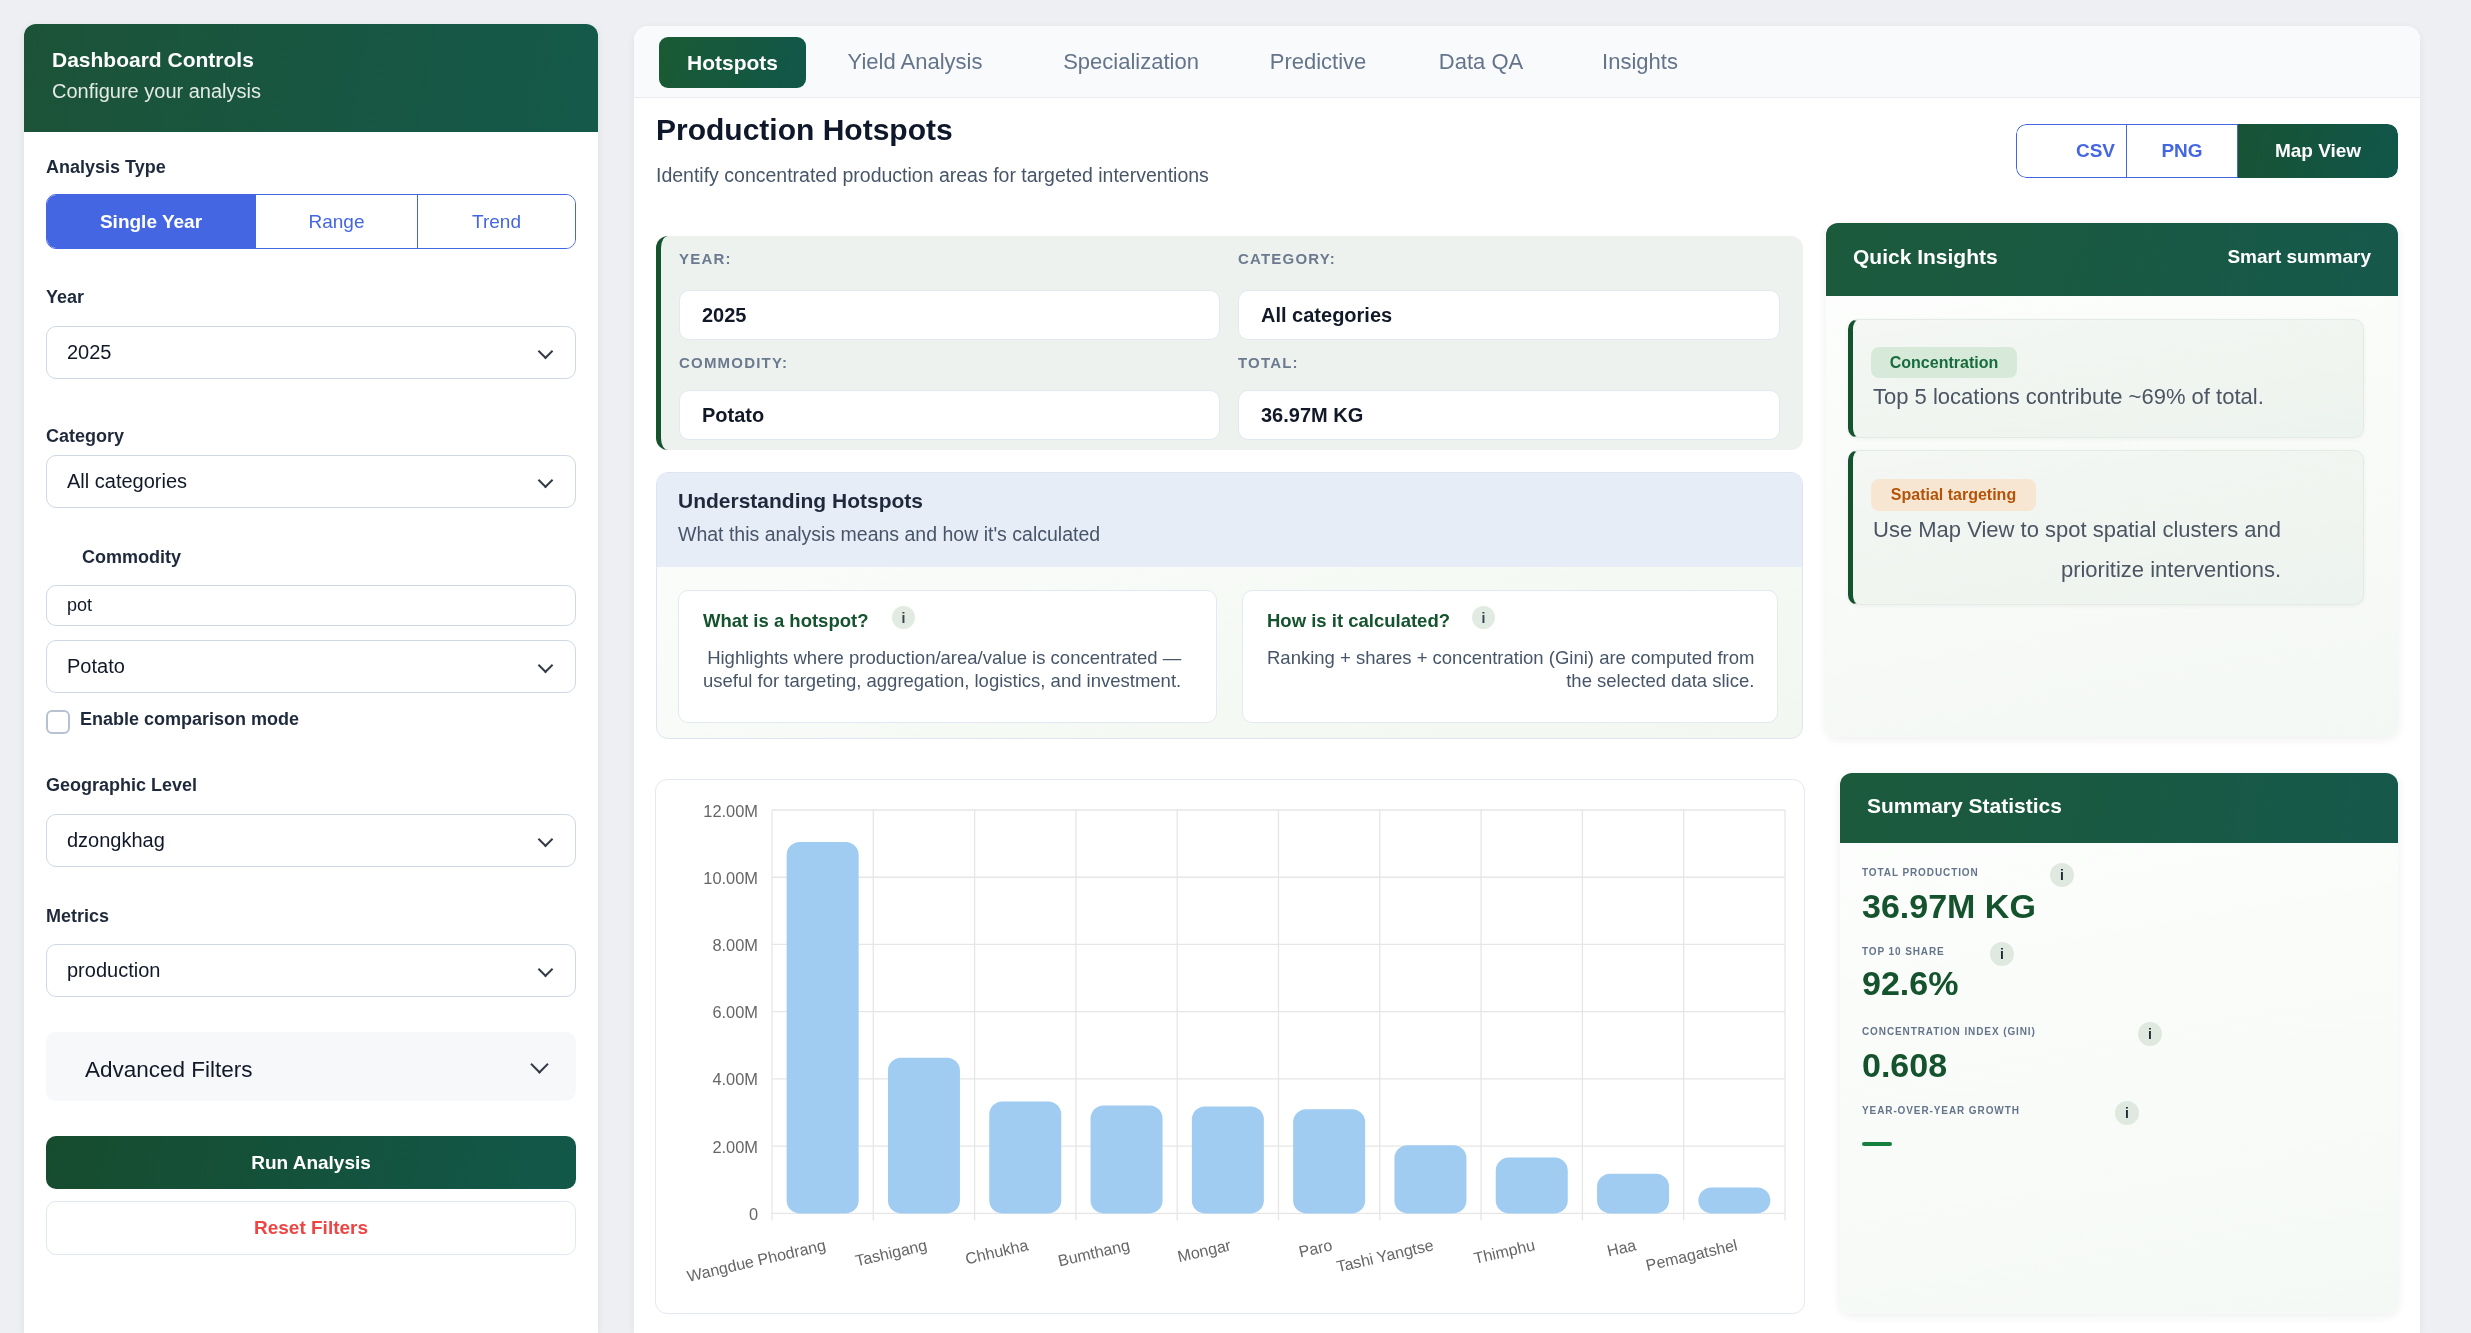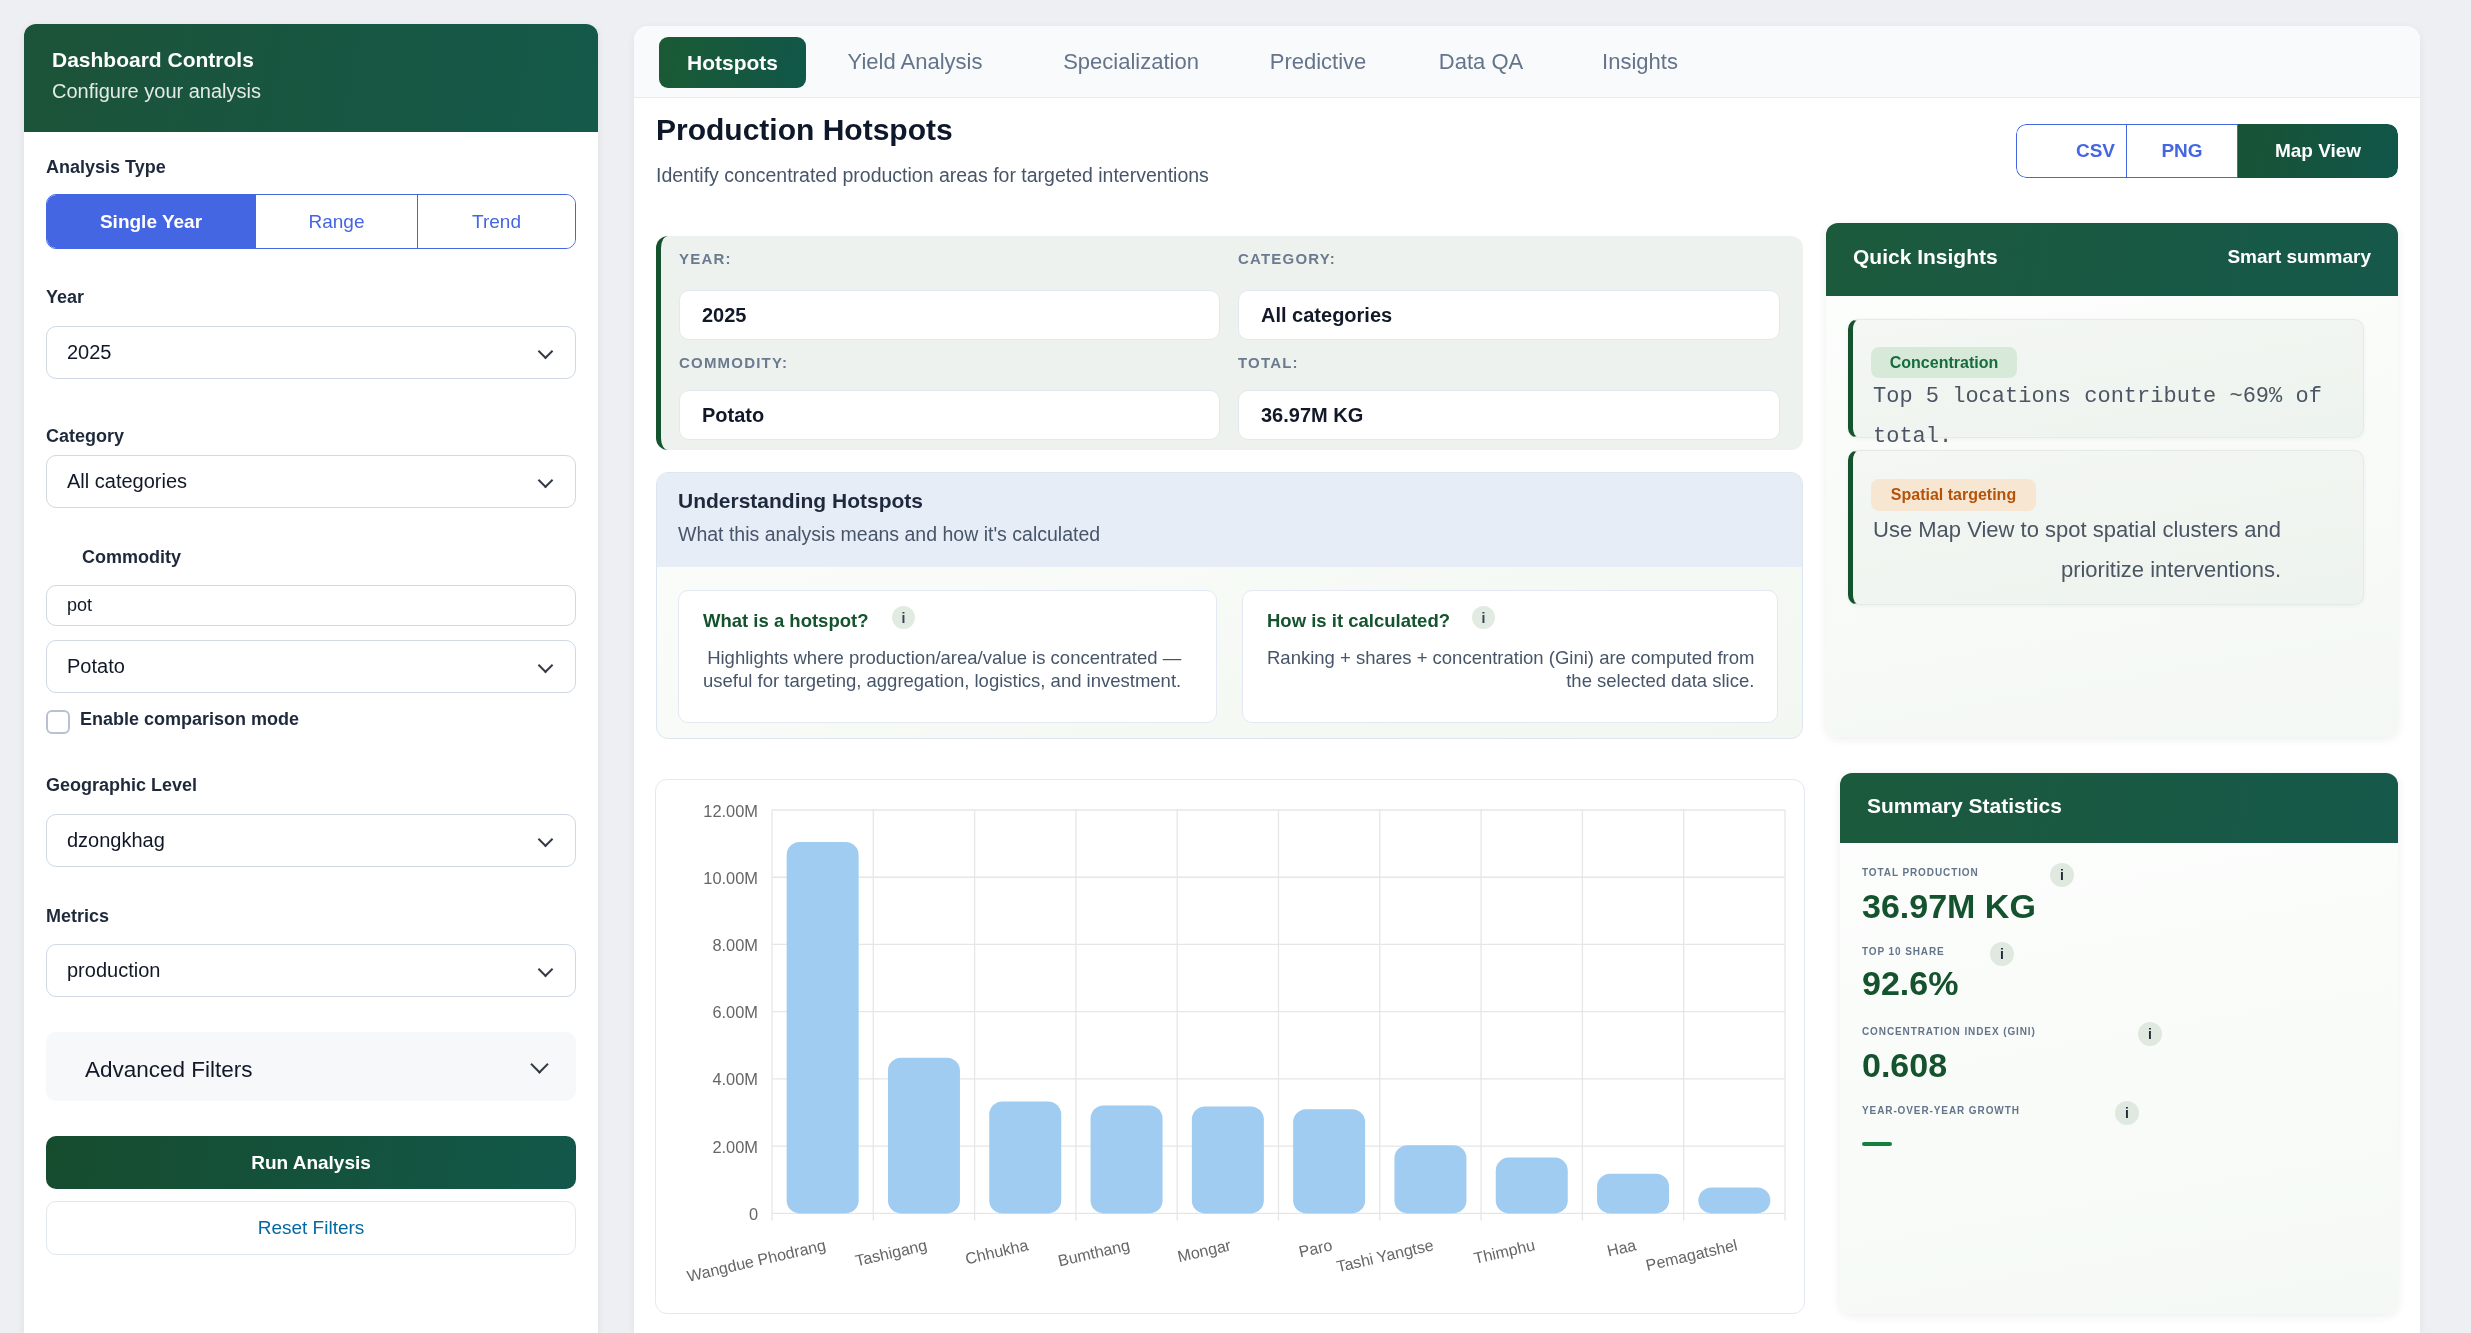--- a/index.html
+++ b/index.html
@@ -18,21 +18,21 @@
 .seg > div { display:flex; align-items:center; justify-content:center; font-size:19px; color:#4466e3; font-weight:500; background:#fff; }
 .seg > div.on { background:#4466e3; color:#fff; font-weight:700; }
 .seg > div + div { border-left:1.5px solid #4466e3; }
 .ctl { position:absolute; left:22px; width:530px; background:#fff; border:1.5px solid #cfd8e3; border-radius:10px; font-size:20px; color:#111827; display:flex; align-items:center; padding-left:20px; }
 .chev { position:absolute; right:24px; width:11px; height:11px; border-right:2.5px solid #333a45; border-bottom:2.5px solid #333a45; transform:rotate(45deg); margin-top:-3px; }
 .chk { left:22px; top:686px; width:24px; height:24px; border:2px solid #b6c2d2; border-radius:6px; background:#fff; }
 #advanced { left:22px; top:1008px; width:530px; height:69px; background:#f6f8fa; border-radius:10px; }
 #advanced span { position:absolute; left:39px; top:25px; font-size:22.5px; color:#111827; }
 #advanced .chev { right:30px; top:29px; width:13px; height:13px; border-color:#333a45; }
 #run { left:22px; top:1112px; width:530px; height:53px; border-radius:10px; background:linear-gradient(100deg,#164c2e 0%,#12584a 100%); color:#fff; font-size:19px; font-weight:700; display:flex; align-items:center; justify-content:center; }
-#reset { left:22px; top:1177px; width:530px; height:54px; border-radius:10px; background:#fff; border:1.5px solid #e2e8f0; color:#0369a1; font-size:19px; font-weight:400; display:flex; align-items:center; justify-content:center; }
+#reset { left:22px; top:1177px; width:530px; height:54px; border-radius:10px; background:#fff; border:1.5px solid #e2e8f0; color:#ef4444; font-size:19px; font-weight:700; display:flex; align-items:center; justify-content:center; }
 
 
 #main { left:634px; top:26px; width:1786px; height:1307px; background:#fff; border-radius:14px 14px 0 0; box-shadow:0 2px 8px rgba(30,40,60,.06); }
 #tabstrip { left:0; top:0; width:1786px; height:72px; background:#f8fafb; border-bottom:1px solid #e8ebef; border-radius:14px 14px 0 0; }
 #tab-active { left:25px; top:11px; width:147px; height:51px; border-radius:9px; background:linear-gradient(100deg,#1a5a33 0%,#11574a 100%); color:#fff; font-size:21px; font-weight:600; display:flex; align-items:center; justify-content:center; }
 .tab { position:absolute; top:0; height:72px; display:flex; align-items:center; justify-content:center; font-size:22px; color:#64748b; font-weight:400; }
 #pagetitle { left:22px; top:87px; font-size:30px; font-weight:700; color:#0f172a; }
 #pagesub { left:22px; top:138px; font-size:19.5px; color:#475569; }
 
 #exportgrp { left:1382px; top:98px; width:382px; height:54px; display:flex; border-radius:10px; overflow:hidden; }
@@ -204,21 +204,21 @@
     </svg>
   </div>
 
   <div class="abs" id="quick">
     <div class="abs" id="quick-head">
         <h2>Quick Insights</h2>
         <span>Smart summary</span>
       </div>
     <div class="insight" style="top:96px; height:119px;">
       <div class="ibdg" style="top:27px; width:146px; height:31px; background:#d7ead9; color:#176b3e;">Concentration</div>
-      <p style="top:57px;font-family:Liberation Mono, monospace;">Top 5 locations contribute ~69% of total.</p>
+      <p style="top:57px;">Top 5 locations contribute ~69% of total.</p>
     </div>
     <div class="insight" style="top:227px; height:155px;">
       <div class="ibdg" style="top:28px; width:165px; height:32px; background:#f7e7d2; color:#b45309;">Spatial targeting</div>
       <p style="top:59px;text-align:right;">Use Map View to spot spatial clusters and<br>prioritize interventions.</p>
     </div>
   </div>
 
   <div class="abs" id="summary">
     <div class="abs" id="summary-head">
         <h2>Summary Statistics</h2>

